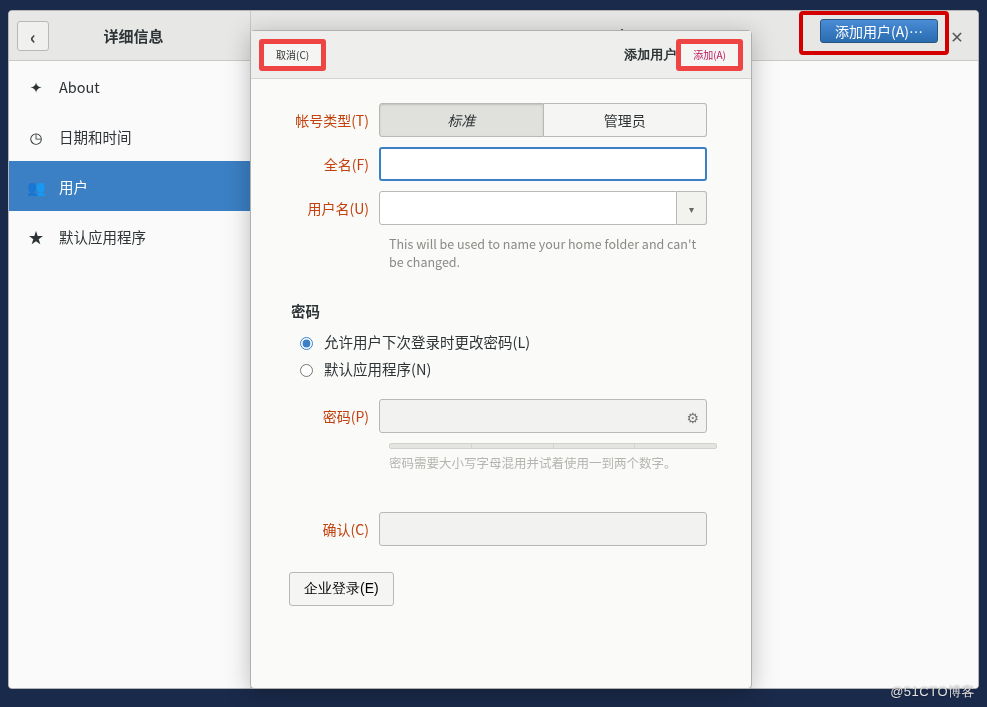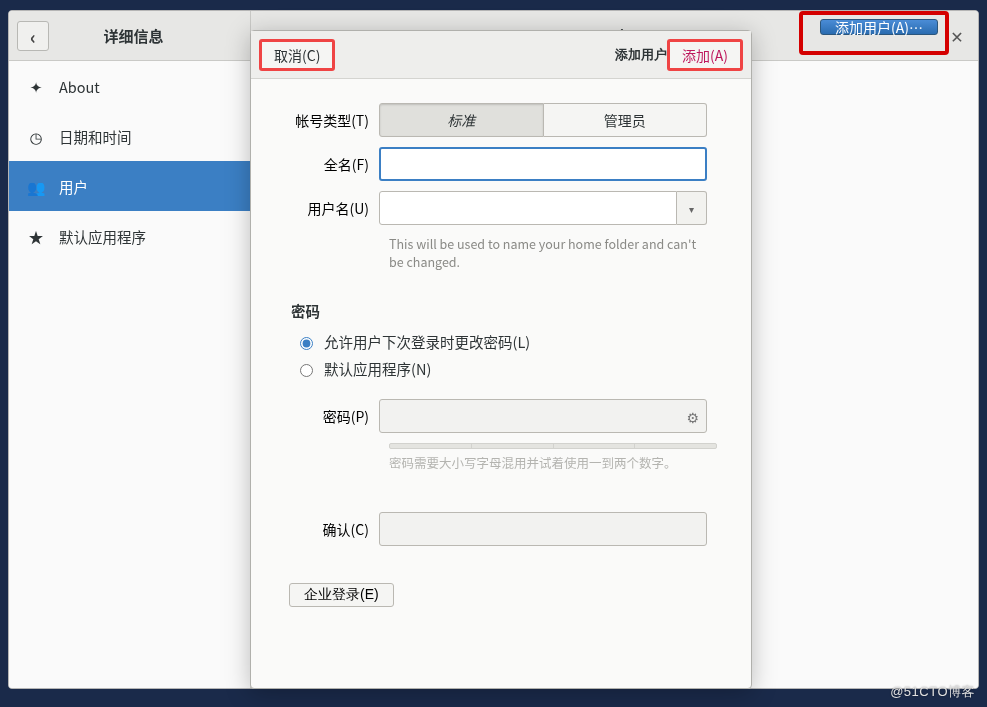--- a/index.html
+++ b/index.html
@@ -73,21 +73,21 @@
     flex: 1;
     text-align: center;
     font-weight: 600;
     font-size: 15px;
     color: #2e3436;
   }
   .add-user-btn {
     position: absolute;
     right: 40px;
     top: 8px;
-    height: 16px;
+    height: 24px;
     padding: 0 14px;
     background: linear-gradient(#4a8cd6, #2a6cb0);
     border: 1px solid #2b567c;
     color: #fff;
     border-radius: 3px;
     font-size: 14px;
     display: flex; align-items: center;
     cursor: pointer;
   }
   .close-btn {
@@ -159,24 +159,24 @@
     height: 48px;
     background: #eeeeec;
     border-bottom: 1px solid #d4d4d0;
     display: flex;
     align-items: center;
     padding: 0 8px;
   }
   .modal-header .hb-btn {
     height: 32px;
     padding: 0 12px;
-    border: 3px solid #ef4444;
+    border: 5px solid #ef4444;
     background: #f5f5f3;
     border-radius: 3px;
-    font-size: 14px;
+    font-size: 10px;
     display: flex; align-items: center;
     cursor: pointer;
     text-align: right;
   }
   .modal-header .hb-btn.disabled {
     color: #be185d;
     cursor: default;
   }
   .modal-header .hb-title {
     flex: 1;
@@ -193,21 +193,21 @@
   }
   .form-row {
     display: flex;
     align-items: center;
     margin-bottom: 10px;
   }
   .form-row .label {
     width: 96px;
     text-align: right;
     padding-right: 10px;
-    color: #000000;
+    color: #c2410c;
     font-size: 14px;
   }
   .form-row .field { flex: 1; }
 
   .seg {
     display: flex;
     width: 328px;
   }
   .seg-btn {
     flex: 1;
@@ -310,28 +310,28 @@
   .strength-bar div:last-child{border-right:none;}
   .strength-hint {
     font-size: 12.5px;
     color: #b4b4b0;
     margin-left: 106px;
     width: 320px;
     margin-bottom: 6px;
   }
 
   .ent-btn {
-    height: 24px;
+    height: 34px;
     padding: 0 14px;
     border: 1px solid #bab8b2;
     background: #f5f5f3;
     border-radius: 3px;
     font-size: 14px;
     cursor: pointer;
-    margin-top: 27px;
+    margin-top: 16px;
     margin-left: 6px;
   }
 
   .watermark {
     position: absolute;
     right: 12px;
     bottom: 6px;
     color: #e0e0e0;
     font-size: 13px;
     font-family: sans-serif;

